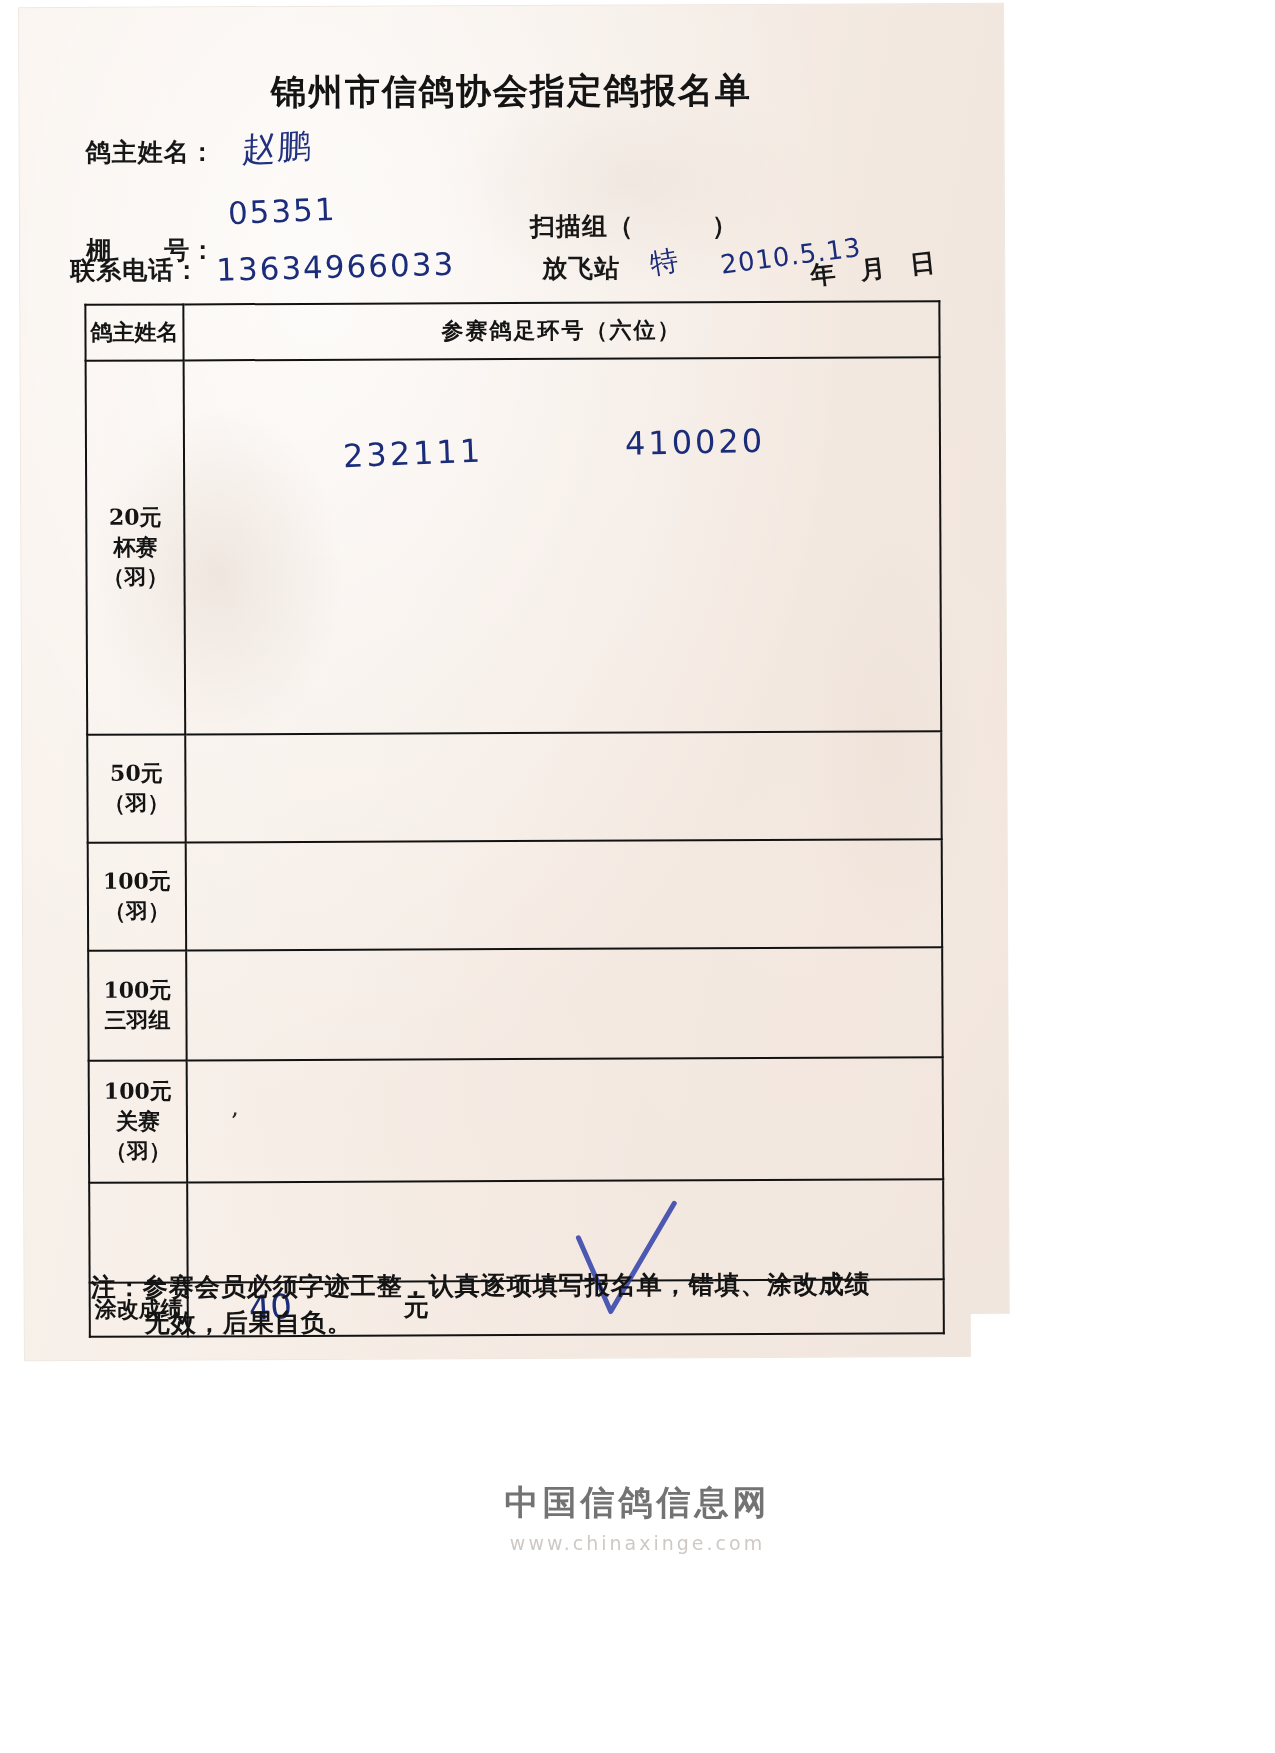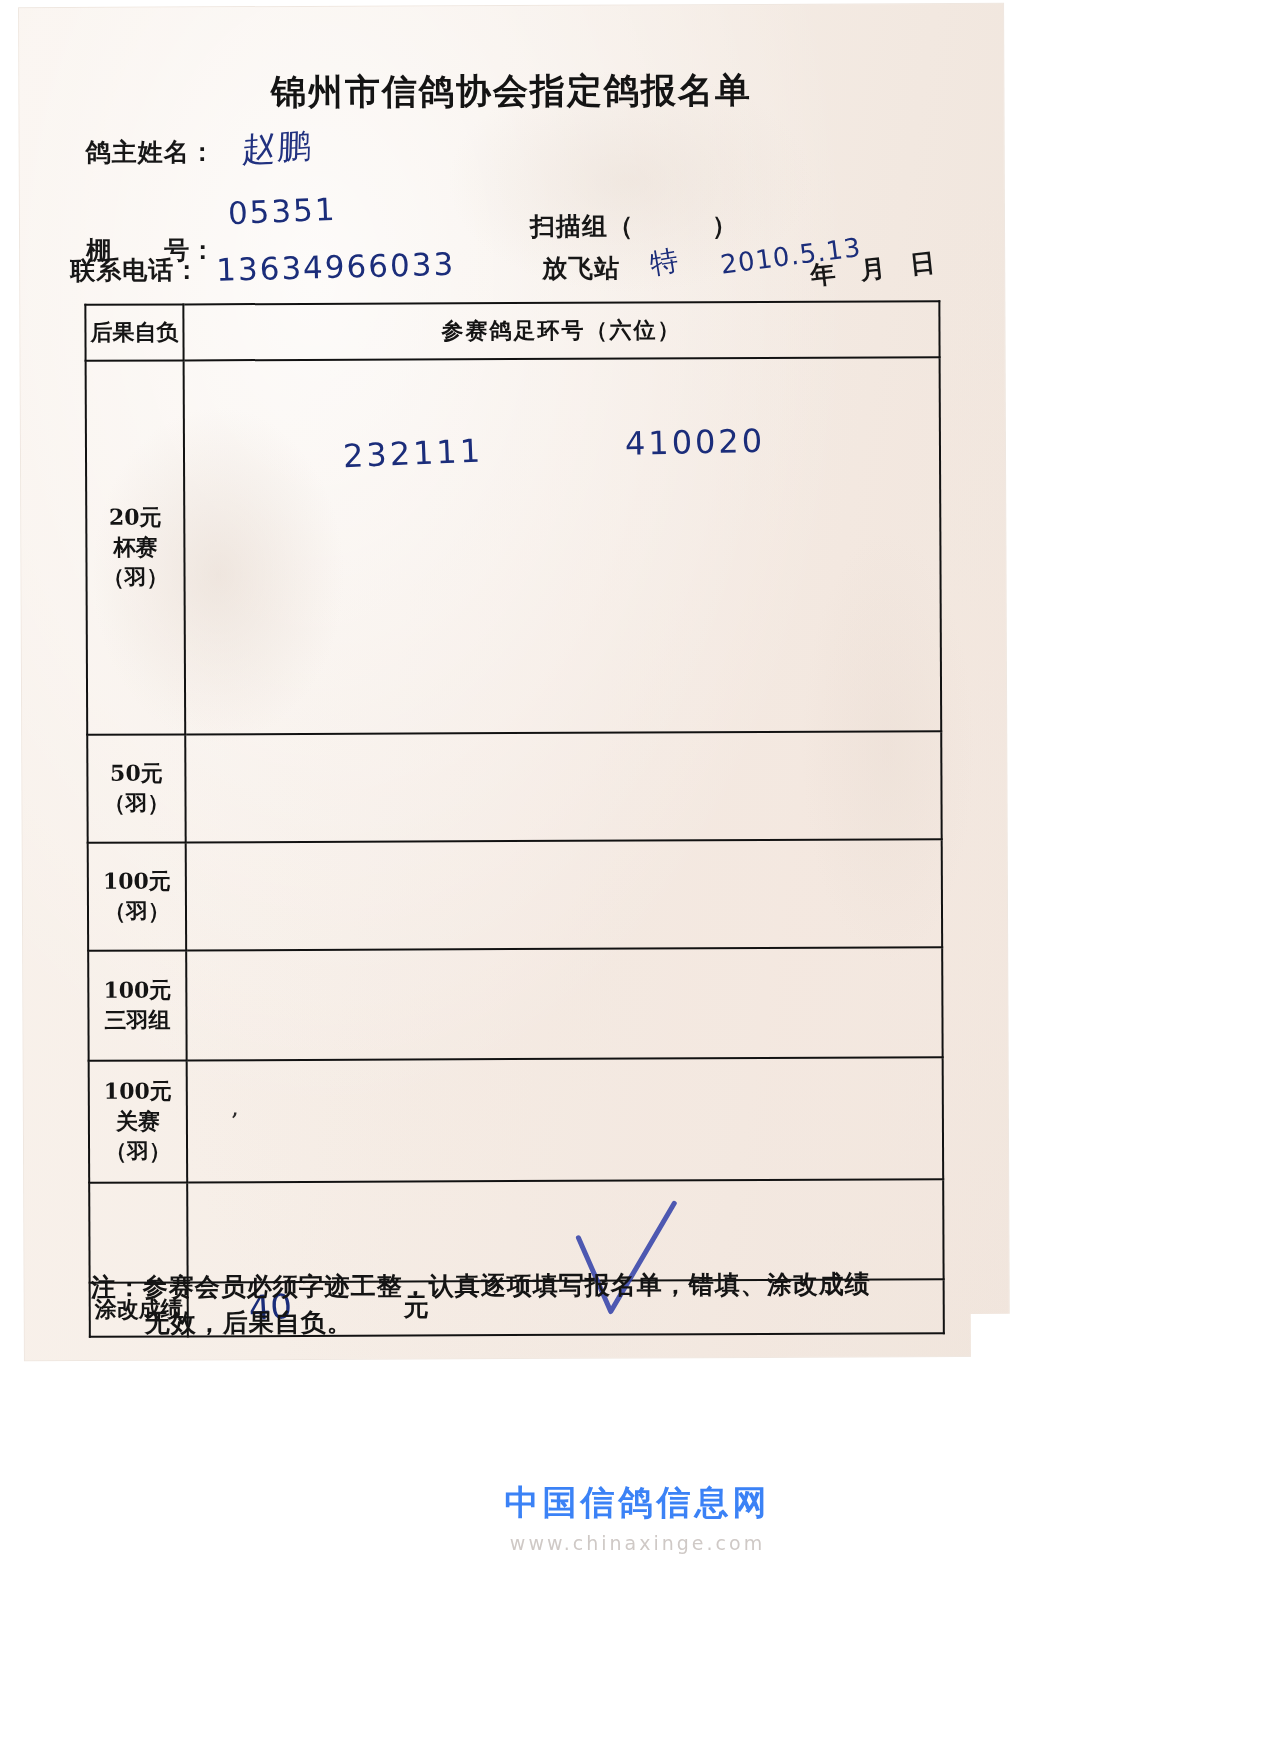--- a/index.html
+++ b/index.html
@@ -239,21 +239,21 @@
     position: absolute;
     left: 0;
     top: 1480px;
     width: 1275px;
     text-align: center;
   }
   #wm-cn {
     font-family: "DejaVu Serif", "Liberation Serif", serif;
     font-size: 34px;
     font-weight: bold;
-    color: #3b82f6;
+    color: #737373;
     letter-spacing: 4px;
   }
   #wm-url {
     margin-top: 6px;
     font-family: "DejaVu Sans", "Liberation Sans", sans-serif;
     font-size: 19px;
     color: #cfc9c6;
     letter-spacing: 3px;
   }
 </style>
@@ -278,21 +278,21 @@
   <div id="phone-number" class="hand">13634966033</div>
 
   <div class="field-row" id="station-row">放飞站</div>
   <div id="station-value" class="hand">特</div>
   <div id="date-value" class="hand">2010.5.13</div>
   <div id="date-suffix">年　月　日</div>
 
   <table id="entry-table">
     <tbody>
         <tr>
-      <td class="label-cell header-label">后果自负</td>
+      <td class="label-cell header-label">鸽主姓名</td>
       <td class="header-title">参赛鸽足环号（六位）</td>
     </tr>
 
     <tr>
       <td class="label-cell" style="height:372px;">
         <div>20元</div>
         <div>杯赛</div>
         <div>（羽）</div>
       </td>
       <td class="val-cell">

